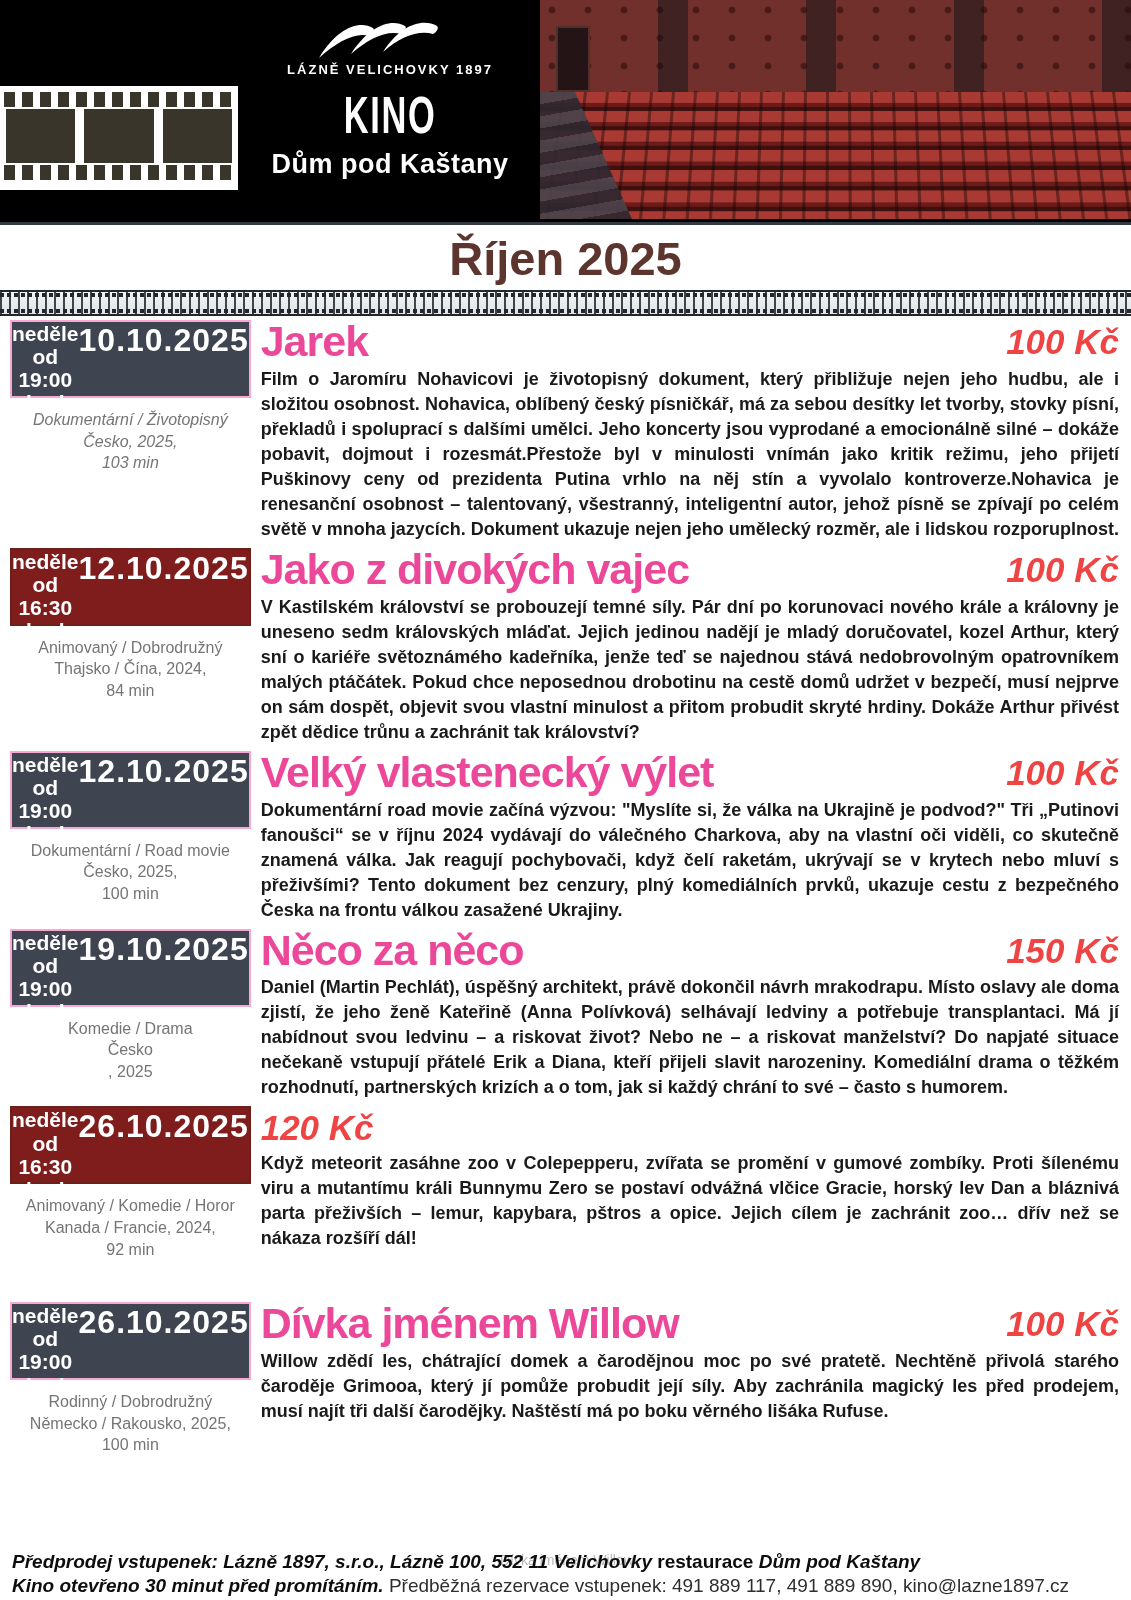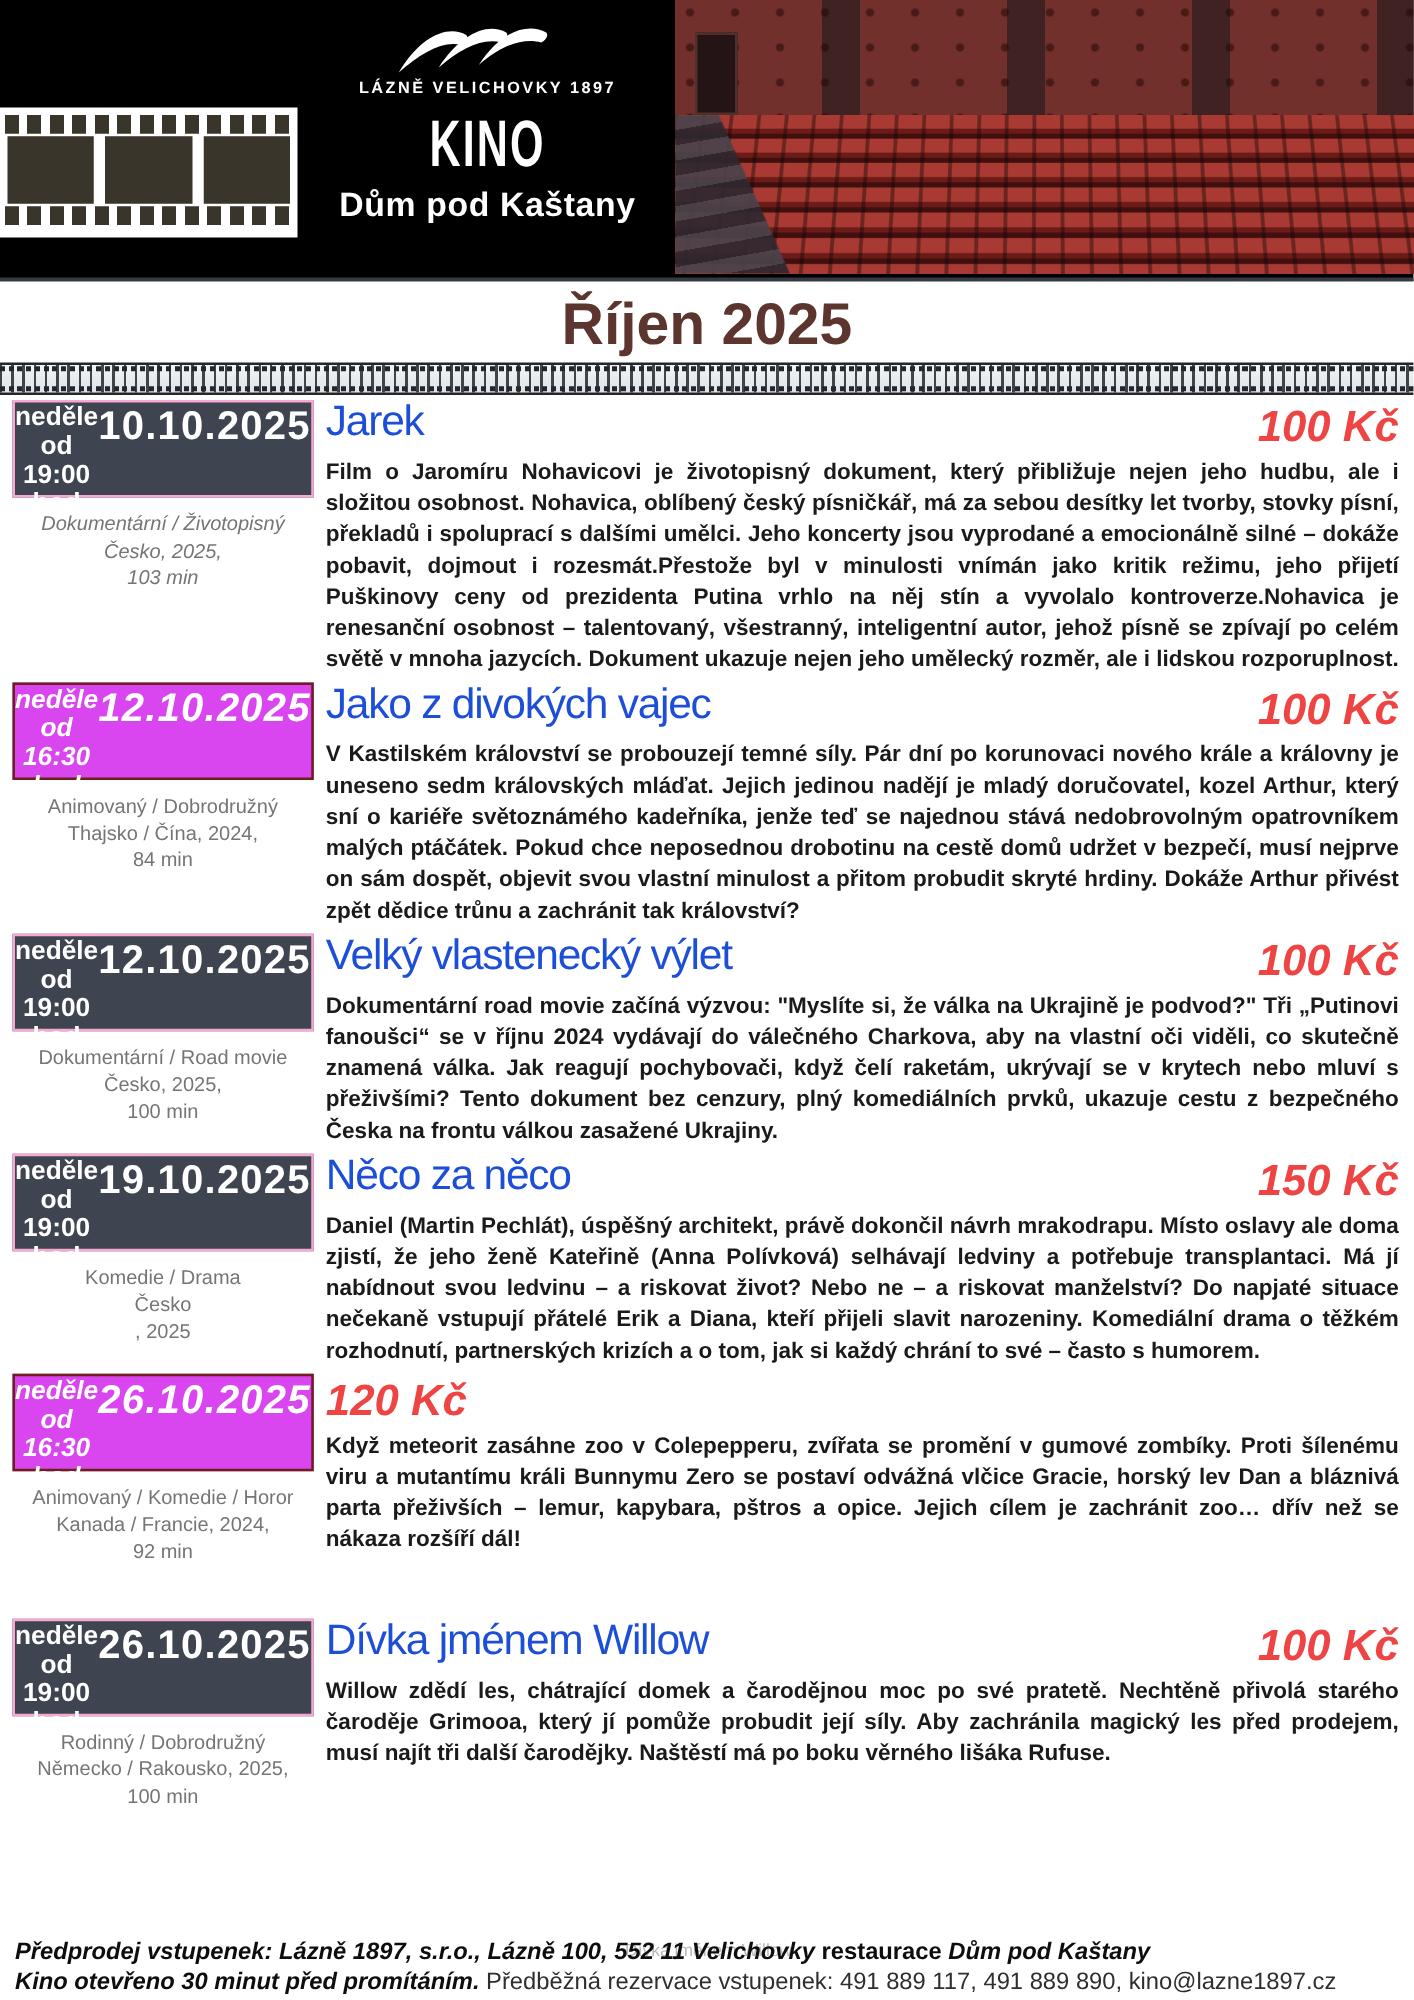--- a/index.html
+++ b/index.html
@@ -49,28 +49,28 @@
   .strip::before,.strip::after{content:"";position:absolute;left:0;right:0;height:4px;
        background:repeating-linear-gradient(90deg,#23272b 0 4px,transparent 4px 7px);}
   .strip::before{top:1px}.strip::after{bottom:1px}
 
   
   main{padding:2px 12px 0 10px;}
   .movie{display:flex;margin-bottom:6px;}
   .side{flex:0 0 233px;margin-right:10px;}
   .datebox{height:78px;display:flex;flex-direction:row;text-align:center;
            color:#fff;background:#3e4551;border:2px solid #f9a8d4;box-sizing:border-box;}
-  .datebox[data-variant="red"]{background:#d946ef;border-color:#6d1f19;font-style:italic;}
+  .datebox[data-variant="red"]{background:#7f1d1d;border-color:#6d1f19;}
   .sched{font-size:21px;font-weight:bold;line-height:1.1;}
   .date{font-size:32px;font-weight:bold;letter-spacing:1px;line-height:1.15;}
   .meta{margin-top:11px;text-align:center;color:#757575;font-size:16px;line-height:1.35;}
   .meta[data-style="italic"]{font-style:italic;}
   .content{flex:1;min-width:0;}
   .title-row{display:flex;justify-content:space-between;align-items:flex-start;gap:10px;}
-  .title{margin:0;font-size:34px;line-height:1.02;font-weight:normal;color:#1d4ed8;letter-spacing:-1px;white-space:nowrap;}
+  .title{margin:0;font-size:43px;line-height:1.02;font-weight:bold;color:#ec4899;letter-spacing:-1px;white-space:nowrap;}
   .price{font-size:35px;font-weight:bold;font-style:italic;color:#ef4444;white-space:nowrap;padding-top:2px;}
   .desc{margin:3px 0 0;font-size:18px;line-height:25px;font-weight:bold;text-align:justify;color:#1a1a1a;}
   .m6{margin-top:42px;}
 
   
   footer{position:absolute;left:12px;right:12px;bottom:1px;font-size:19px;color:#0d0d0d;}
   footer p{margin:2px 0;}
   .bi{font-weight:bold;font-style:italic;}
   .b{font-weight:bold;}
   .r{font-weight:normal;color:#2e2e2e;}

